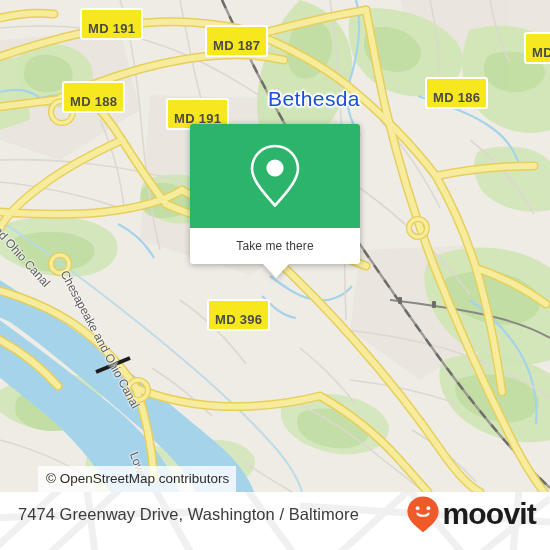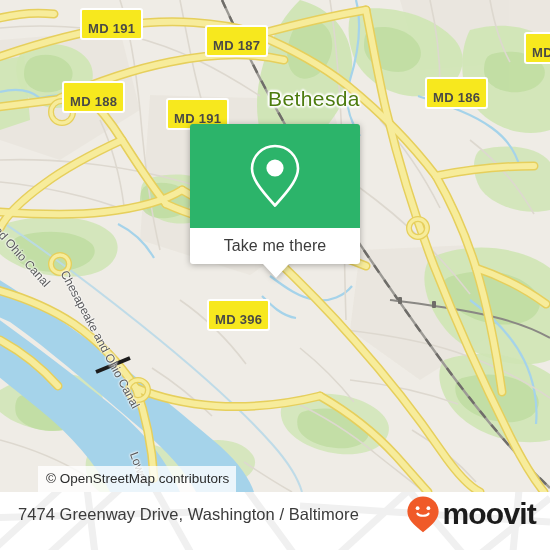--- a/index.html
+++ b/index.html
@@ -43,21 +43,21 @@
     padding: 11px 6px 2px 6px;
     white-space: nowrap;
     line-height: 15px;
     box-sizing: border-box;
   }
 
   .city-label {
     position: absolute;
     font-family: "Liberation Sans", sans-serif;
     font-size: 21px;
-    color: #4d7c0f;
+    color: #1d4ed8;
     letter-spacing: 0.4px;
     white-space: nowrap;
     text-shadow:
       -1.6px 0 2px #fff, 1.6px 0 2px #fff, 0 -1.6px 2px #fff, 0 1.6px 2px #fff,
       -1.2px -1.2px 2px #fff, 1.2px 1.2px 2px #fff, -1.2px 1.2px 2px #fff, 1.2px -1.2px 2px #fff;
   }
 
   .canal-label {
     position: absolute;
     font-family: "Liberation Sans", sans-serif;
@@ -102,21 +102,21 @@
     background: #ffffff;
     height: 36px;
     border-radius: 0 0 3px 3px;
     display: flex;
     align-items: center;
     justify-content: center;
   }
   #callout-label {
     color: #3c3c3c;
     font-family: "Liberation Sans", sans-serif;
-    font-size: 16px;
+    font-size: 12px;
     letter-spacing: 0.1px;
     white-space: nowrap;
   }
   #callout-tail {
     position: absolute;
     left: 73px;
     top: 140px;
     width: 0; height: 0;
     border-left: 13px solid transparent;
     border-right: 13px solid transparent;

